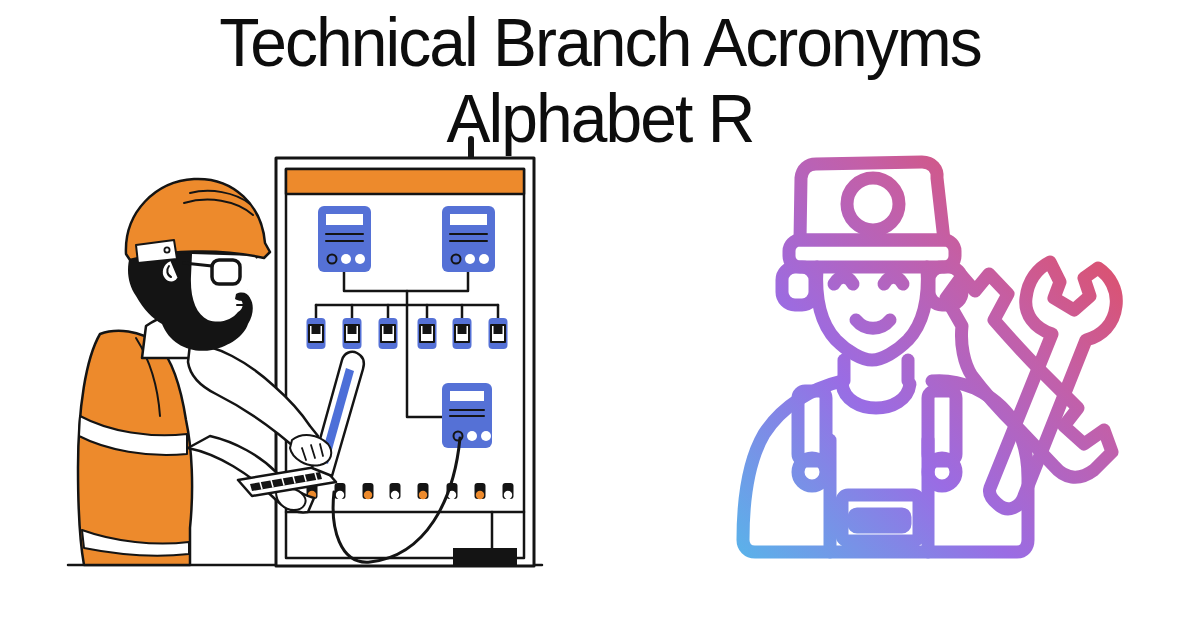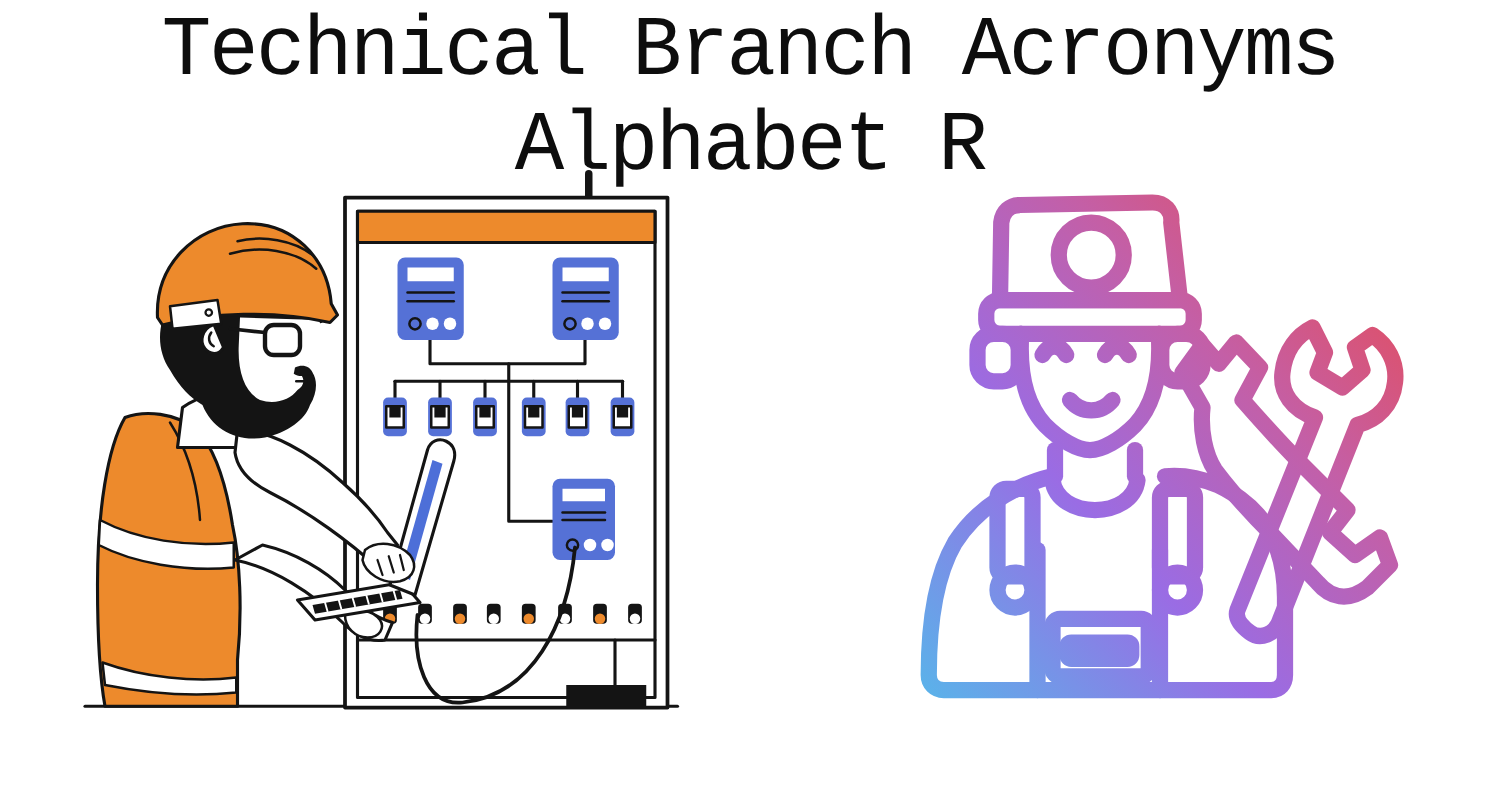--- a/index.html
+++ b/index.html
@@ -1,21 +1,21 @@
 <!DOCTYPE html>
 <html style="--background: #ffffff; --title_text: #0d0d0d; --outline_black: #141414; --accent_orange: #ED8A2C; --panel_blue: #5571D6; --laptop_screen_blue: #4D6FD8; --dot_white: #ffffff; --gradient_blue: #56B7EA; --gradient_purple: #9A6CE4; --gradient_pink: #C45FA6; --gradient_red: #E84B52;"><head>
 <meta charset="utf-8">
 <style>
   html,body{margin:0;padding:0;}
   body{
     width:1200px;height:630px;overflow:hidden;position:relative;
     background:var(--background,#fff);
     font-family:"Liberation Sans", sans-serif;
   }
-  .canvas{position:absolute;inset:0;font-family:Liberation Mono, monospace;}
+  .canvas{position:absolute;inset:0;}
   .title-block{
     position:absolute;top:4px;left:0;right:0;
     text-align:center;
     color:var(--title_text,#0c0c0c);
     transform:scaleX(.97);transform-origin:50% 0;
   }
   .title-block h1{
     margin:0;font-weight:500;font-size:68px;line-height:76px;letter-spacing:-2px;
   }
   .illu{position:absolute;overflow:visible;}

